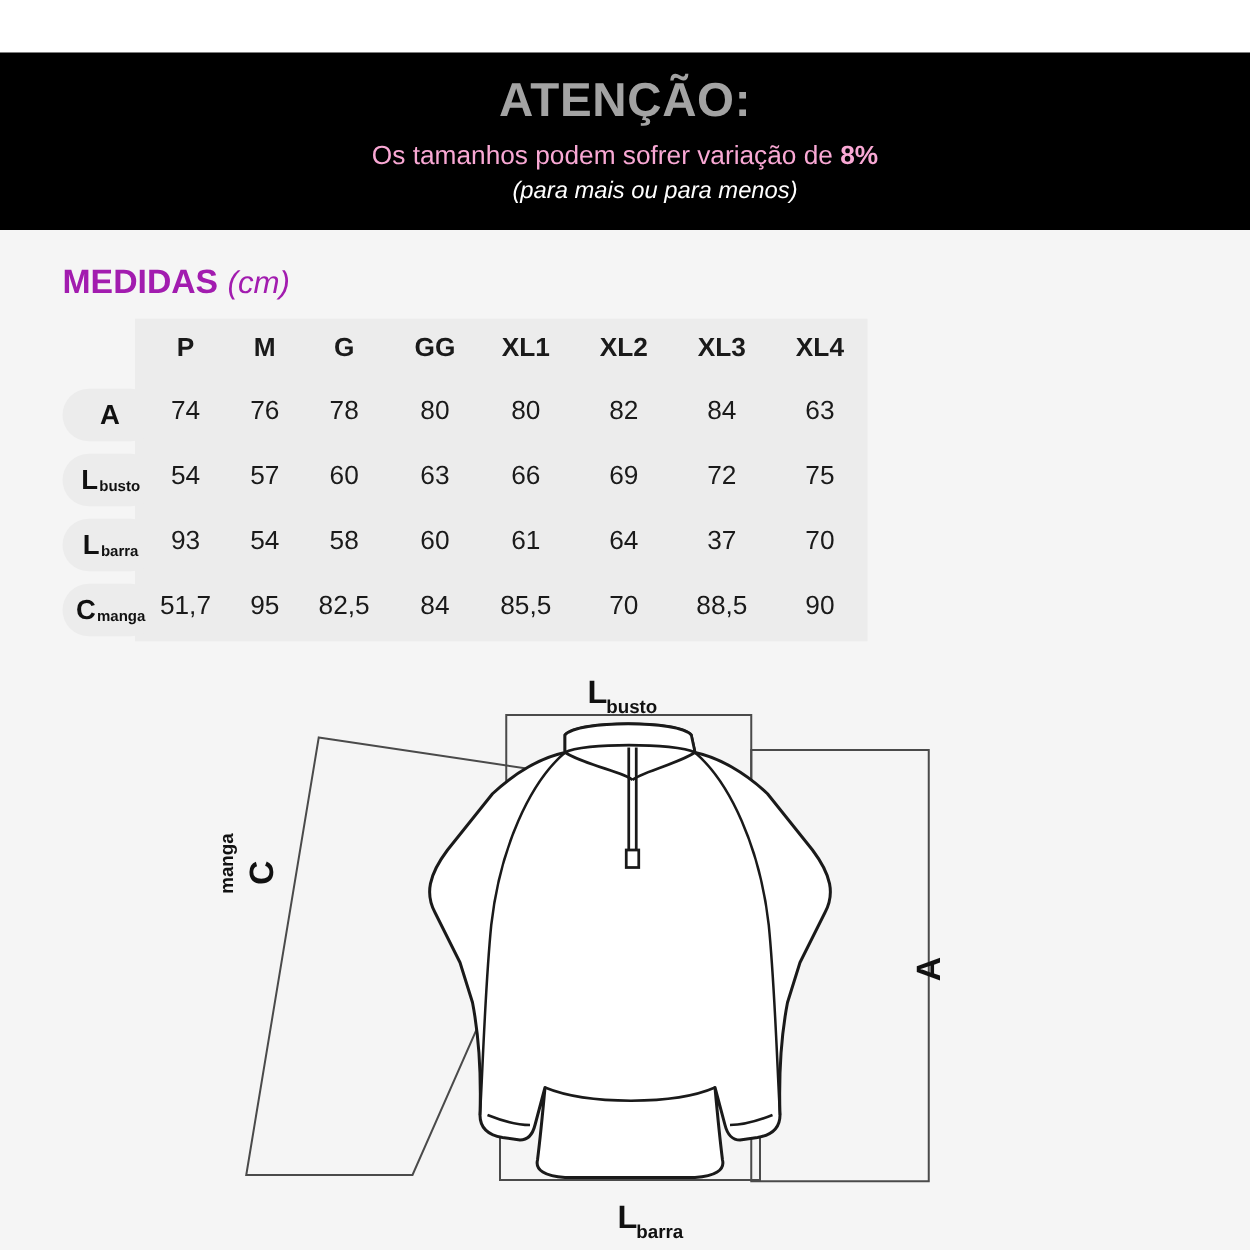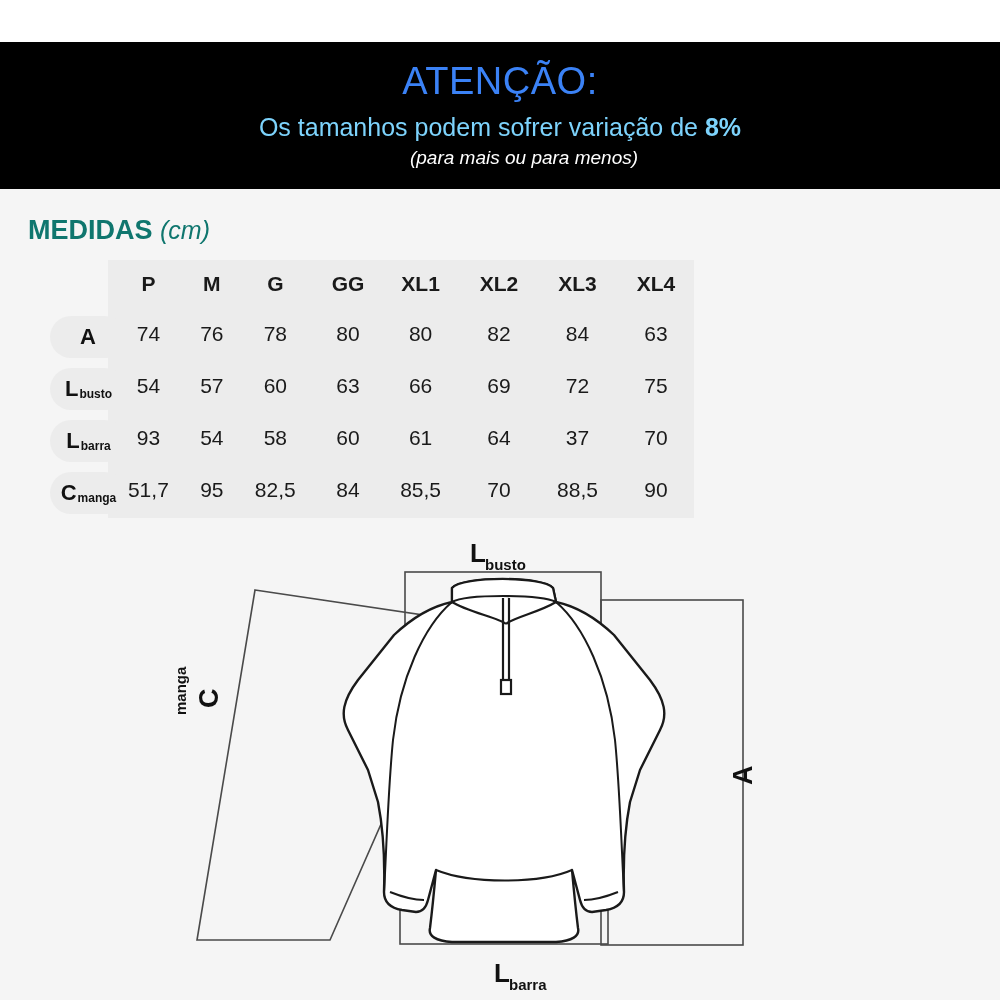--- a/index.html
+++ b/index.html
@@ -14,47 +14,47 @@
   
   .top-strip { height: 42px; background: #ffffff; }
 
   
   .banner {
     background: #000000;
     padding: 18px 0 20px 0;
     text-align: center;
   }
   .banner-title {
-    color: #3b82f6;
+    color: #a3a3a3;
     font-size: 38px;
-    font-weight: normal;
+    font-weight: bold;
     letter-spacing: 0.5px;
     line-height: 1.15;
   }
   .banner-sub {
-    color: #7dd3fc;
-    font-size: 25px;
+    color: #f9a8d4;
+    font-size: 21px;
     margin-top: 8px;
     line-height: 1.2;
   }
   .banner-sub b { font-weight: bold; }
   .banner-note {
     color: #ffffff;
     font-size: 19px;
     font-style: italic;
     margin-top: 5px;
     margin-left: 48px;
   }
 
   
   .measures-head {
-    margin: 26px 0 0 28px;
+    margin: 26px 0 0 50px;
     font-size: 27px;
     font-weight: bold;
-    color: #0f766e;
+    color: #a21caf;
   }
   .measures-head .unit {
     font-weight: normal;
     font-style: italic;
     font-size: 25px;
   }
 
   
   .table-wrap {
     position: relative;

